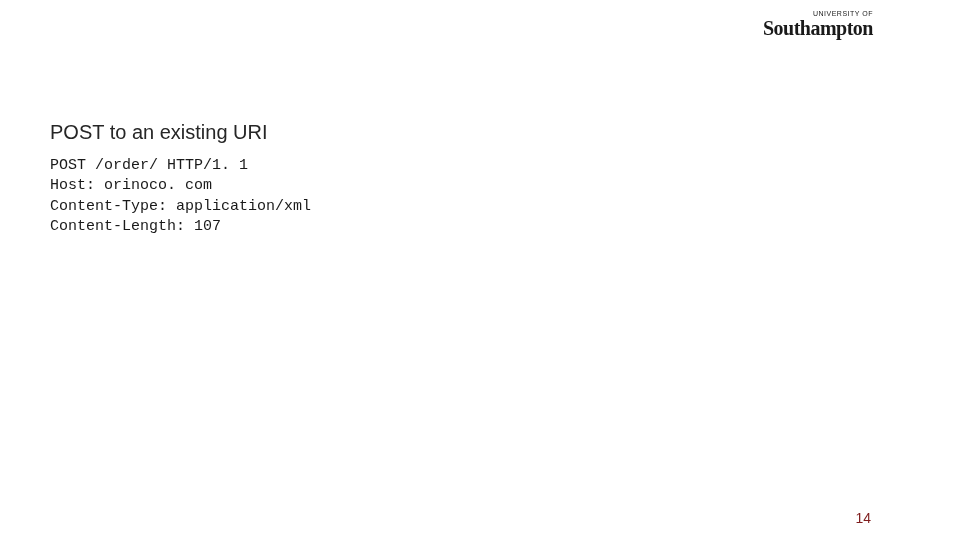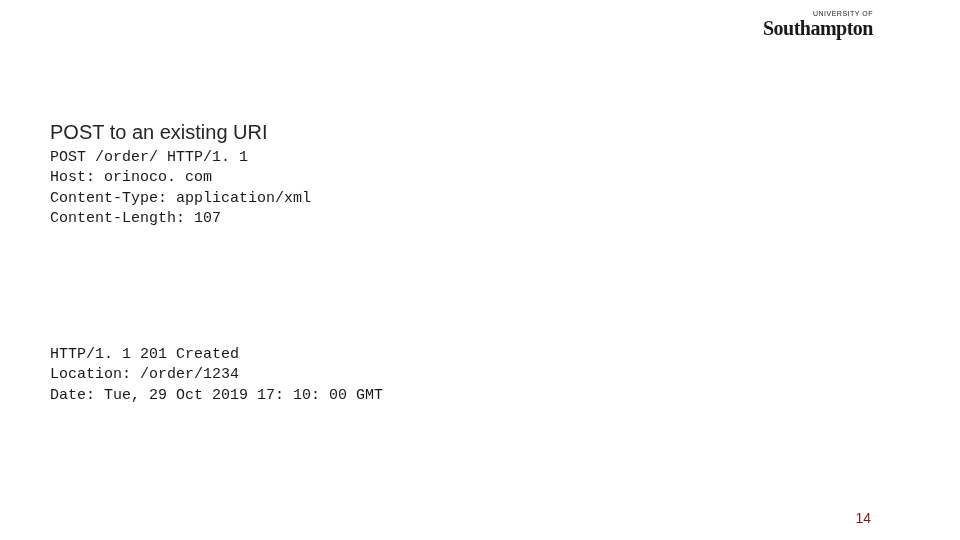--- a/index.html
+++ b/index.html
@@ -3,21 +3,21 @@
 <meta charset="utf-8">
 <style>
   * { margin: 0; padding: 0; box-sizing: border-box; }
   html, body { width: 960px; height: 540px; background: #fff; font-family: "Segoe UI", Arial, sans-serif; color: #222; overflow: hidden; }
   .slide { position: relative; width: 891px; height: 540px; padding-left: 20px; }
   .logo { position: absolute; top: 10px; right: 18px; text-align: right; line-height: 1; }
   .logo .top { font-size: 7px; letter-spacing: 0.5px; color: #1a1a1a; display:block; text-align:right; margin-bottom:1px;}
   .logo .main { font-size: 20px; font-weight: 400; color: #1a1a1a; font-family: Georgia, 'Times New Roman', serif; letter-spacing: -0.5px;}
   .logo .main b { font-weight: 700; }
   .title { position: absolute; left: 50px; top: 85px; font-size: 20px; font-weight: 400; color: #262626; margin-top: 36px; }
-  .code-block { font-family: Consolas, "Courier New", monospace; font-size: 15px; line-height: 1.35; white-space: pre; color: #1a1a1a; }
+  .code-block { font-family: Consolas, "Courier New", monospace; font-size: 15px; line-height: 1.35; white-space: pre; color: #1a1a1a; margin-top: 8px; }
   .block1 { position: absolute; left: 50px; top: 148px; }
   .block2 { position: absolute; left: 50px; top: 238px; }
   .block3 { position: absolute; left: 50px; top: 345px; }
   .pagenum { position: absolute; right: 20px; bottom: 14px; font-size: 14px; color: #7f1d1d; }
 </style>
 </head>
 <body>
 <div class="slide">
 
   <div class="logo">
@@ -26,19 +26,16 @@
   </div>
 
   <h1 class="title">POST to an existing URI</h1>
 
   <div class="code-block block1">POST /order/ HTTP/1. 1
 Host: orinoco. com
 Content-Type: application/xml
 Content-Length: 107</div>
 
 
-  <div class="code-block block3">HTTP/1. 1 201 Created
-Location: /order/1234
-Date: Tue, 29 Oct 2019 17: 10: 00 GMT</div>
 
   <div class="pagenum">14</div>
 
 </div>
 
 </body></html>

